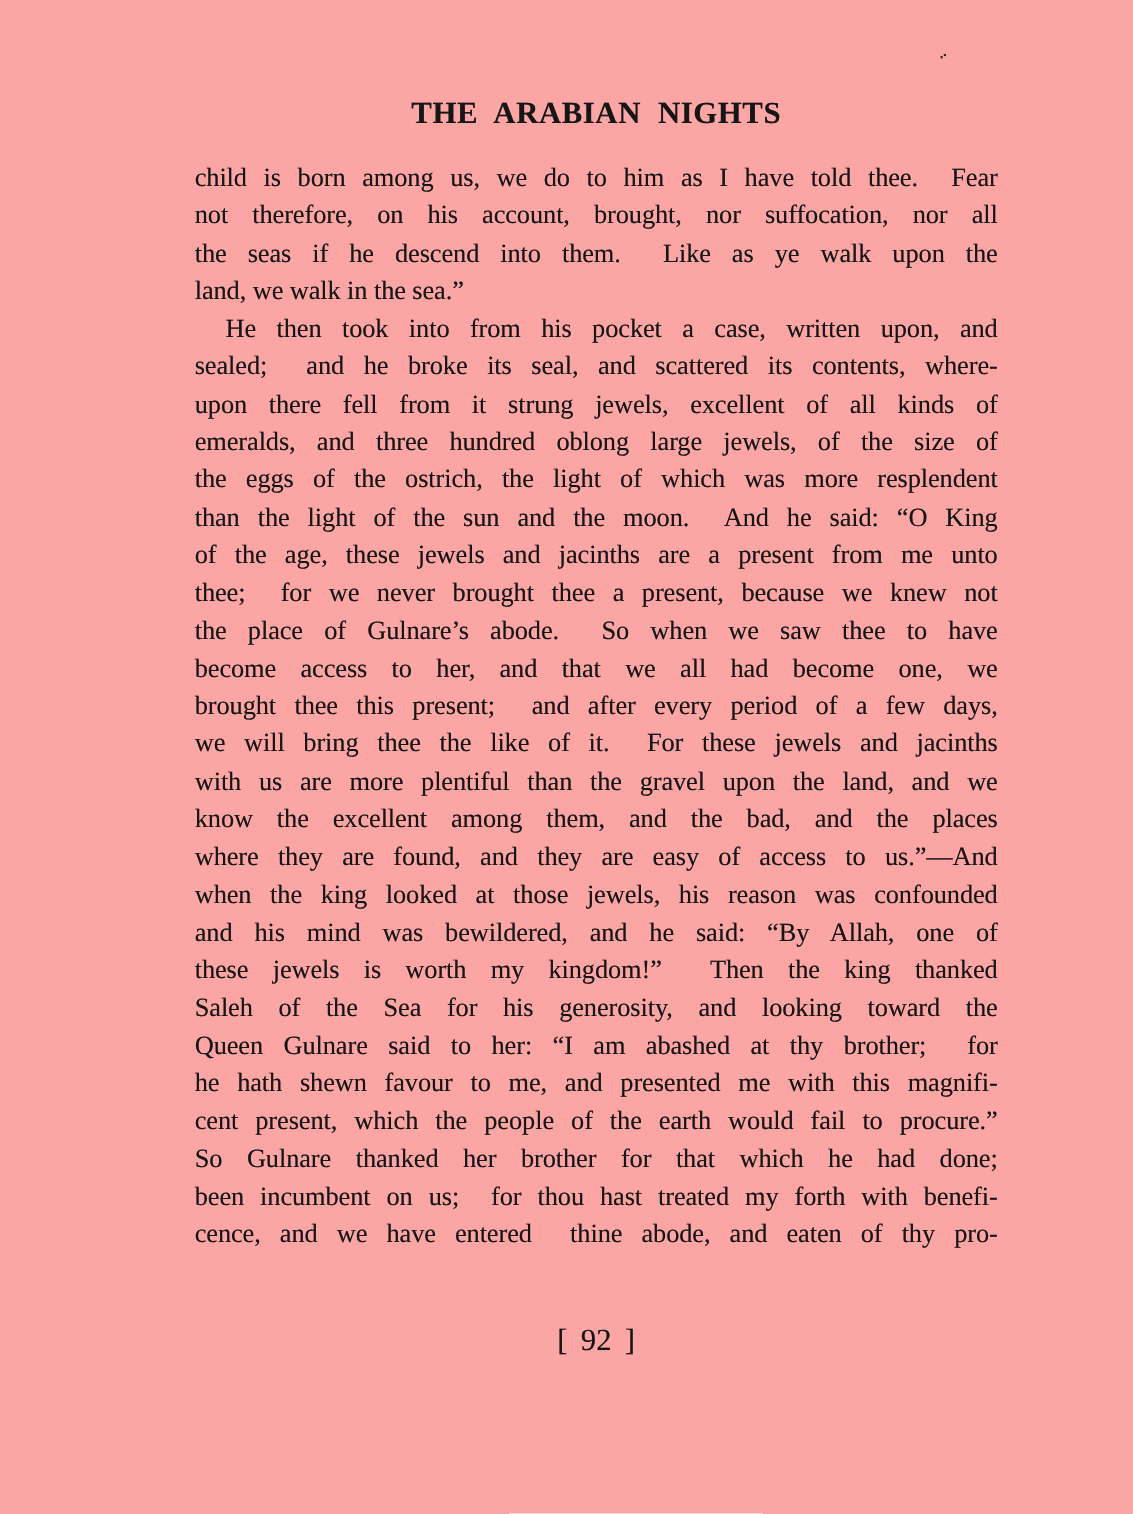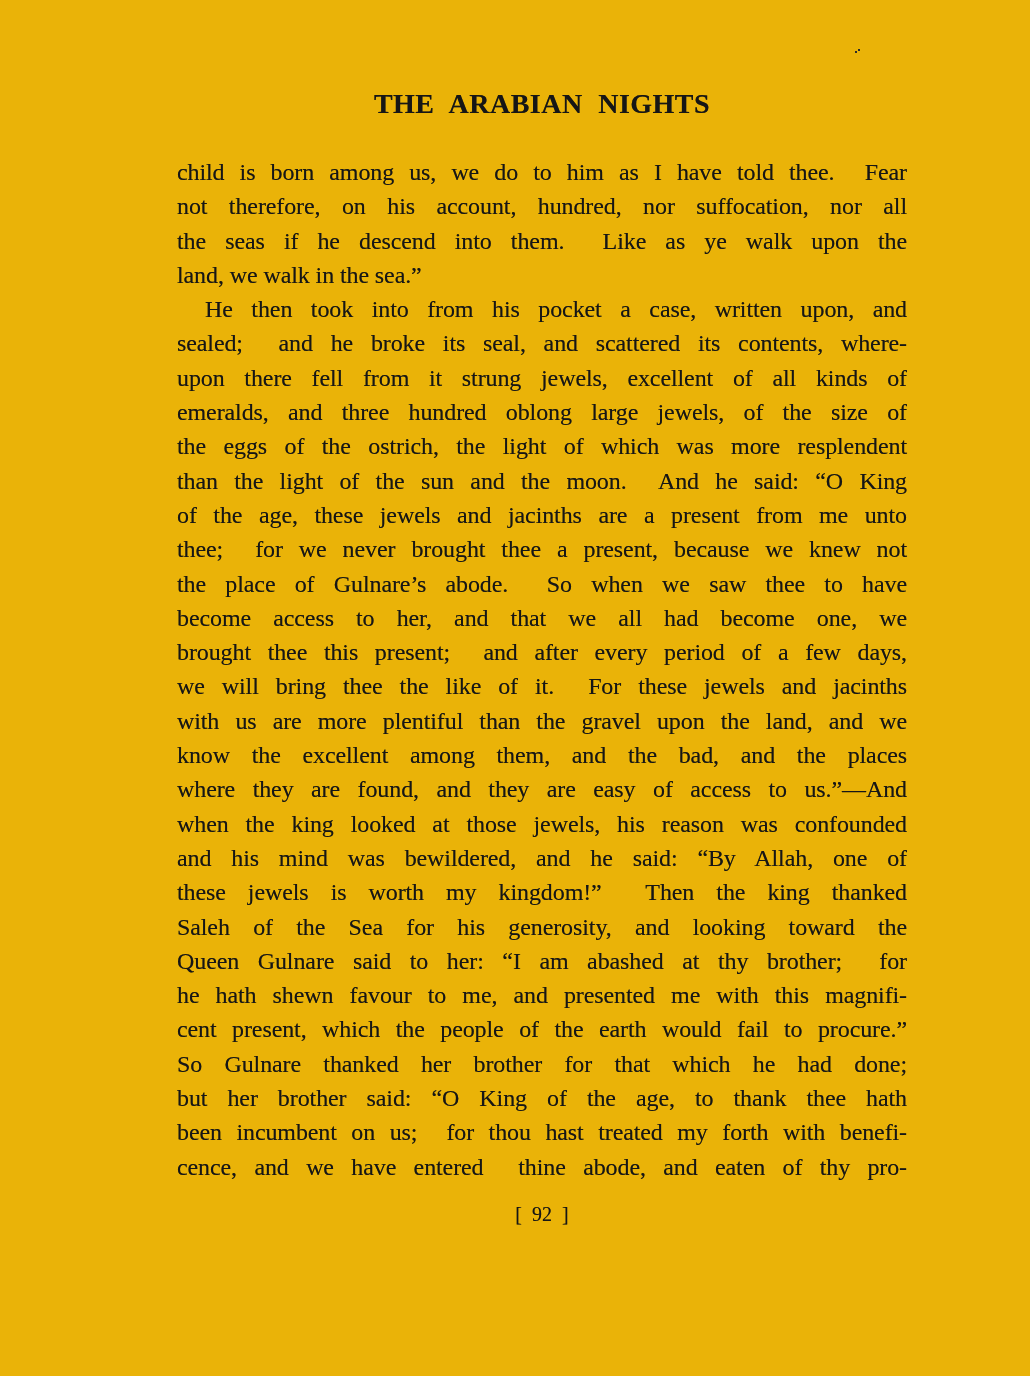--- a/index.html
+++ b/index.html
@@ -7,21 +7,21 @@
     padding: 0;
     width: 1030px;
     height: 1376px;
     background: #ffffff;
     overflow: hidden;
   }
   .page {
     position: relative;
     width: 1030px;
     height: 1376px;
-    background: #eab308;
+    background: #fca5a5;
     font-family: "Liberation Serif", "DejaVu Serif", serif;
     color: #161616;
   }
   .running-head {
     position: absolute;
     top: 90px;
     left: 177px;
     width: 730px;
     margin: 0;
     text-align: center;
@@ -33,42 +33,41 @@
     text-shadow: 0 0 0.4px rgba(20,20,20,0.55);
   }
   .body-text {
     position: absolute;
     top: 145px;
     left: 177px;
     width: 730px;
     font-size: 24px;
     line-height: 34.3px;
     letter-spacing: -0.1px;
-    margin-top: 10px;
   }
   .line {
     white-space: pre-wrap;
     text-align: justify;
     text-align-last: justify;
     text-shadow: 0 0 0.4px rgba(20,20,20,0.5);
   }
   .line.end {
     text-align: left;
     text-align-last: left;
   }
   .line.indent {
     text-indent: 28px;
   }
   .page-number {
     position: absolute;
     top: 1203px;
     left: 177px;
     width: 730px;
     text-align: center;
-    font-size: 20px;
+    font-size: 28px;
     word-spacing: 5px;
     text-shadow: 0 0 0.4px rgba(20,20,20,0.5);
   }
   .speck {
     position: absolute;
     left: 855px;
     top: 51px;
     width: 2px;
     height: 2px;
     background: #2a2a2a;
@@ -76,21 +75,21 @@
   }
 </style>
 </head>
 <body>
 
 <div class="page">
   <div class="speck"></div>
   <h1 class="running-head">THE ARABIAN NIGHTS</h1>
   <div class="body-text">
       <div class="line">child is born among us, we do to him as I have told thee.  Fear</div>
-      <div class="line">not therefore, on his account, hundred, nor suffocation, nor all</div>
+      <div class="line">not therefore, on his account, brought, nor suffocation, nor all</div>
       <div class="line">the seas if he descend into them.  Like as ye walk upon the</div>
       <div class="line end">land, we walk in the sea.”</div>
       <div class="line indent">He then took into from his pocket a case, written upon, and</div>
       <div class="line">sealed;  and he broke its seal, and scattered its contents, where-</div>
       <div class="line">upon there fell from it strung jewels, excellent of all kinds of</div>
       <div class="line">emeralds, and three hundred oblong large jewels, of the size of</div>
       <div class="line">the eggs of the ostrich, the light of which was more resplendent</div>
       <div class="line">than the light of the sun and the moon.  And he said: “O King</div>
       <div class="line">of the age, these jewels and jacinths are a present from me unto</div>
       <div class="line">thee;  for we never brought thee a present, because we knew not</div>
@@ -102,18 +101,17 @@
       <div class="line">know the excellent among them, and the bad, and the places</div>
       <div class="line">where they are found, and they are easy of access to us.”—And</div>
       <div class="line">when the king looked at those jewels, his reason was confounded</div>
       <div class="line">and his mind was bewildered, and he said: “By Allah, one of</div>
       <div class="line">these jewels is worth my kingdom!”  Then the king thanked</div>
       <div class="line">Saleh of the Sea for his generosity, and looking toward the</div>
       <div class="line">Queen Gulnare said to her: “I am abashed at thy brother;  for</div>
       <div class="line">he hath shewn favour to me, and presented me with this magnifi-</div>
       <div class="line">cent present, which the people of the earth would fail to procure.”</div>
       <div class="line">So Gulnare thanked her brother for that which he had done;</div>
-      <div class="line">but her brother said: “O King of the age, to thank thee hath</div>
       <div class="line">been incumbent on us;  for thou hast treated my forth with benefi-</div>
       <div class="line">cence, and we have entered  thine abode, and eaten of thy pro-</div>
     </div>
   <div class="page-number">[ 92 ]</div>
 </div>
 
 </body></html>

